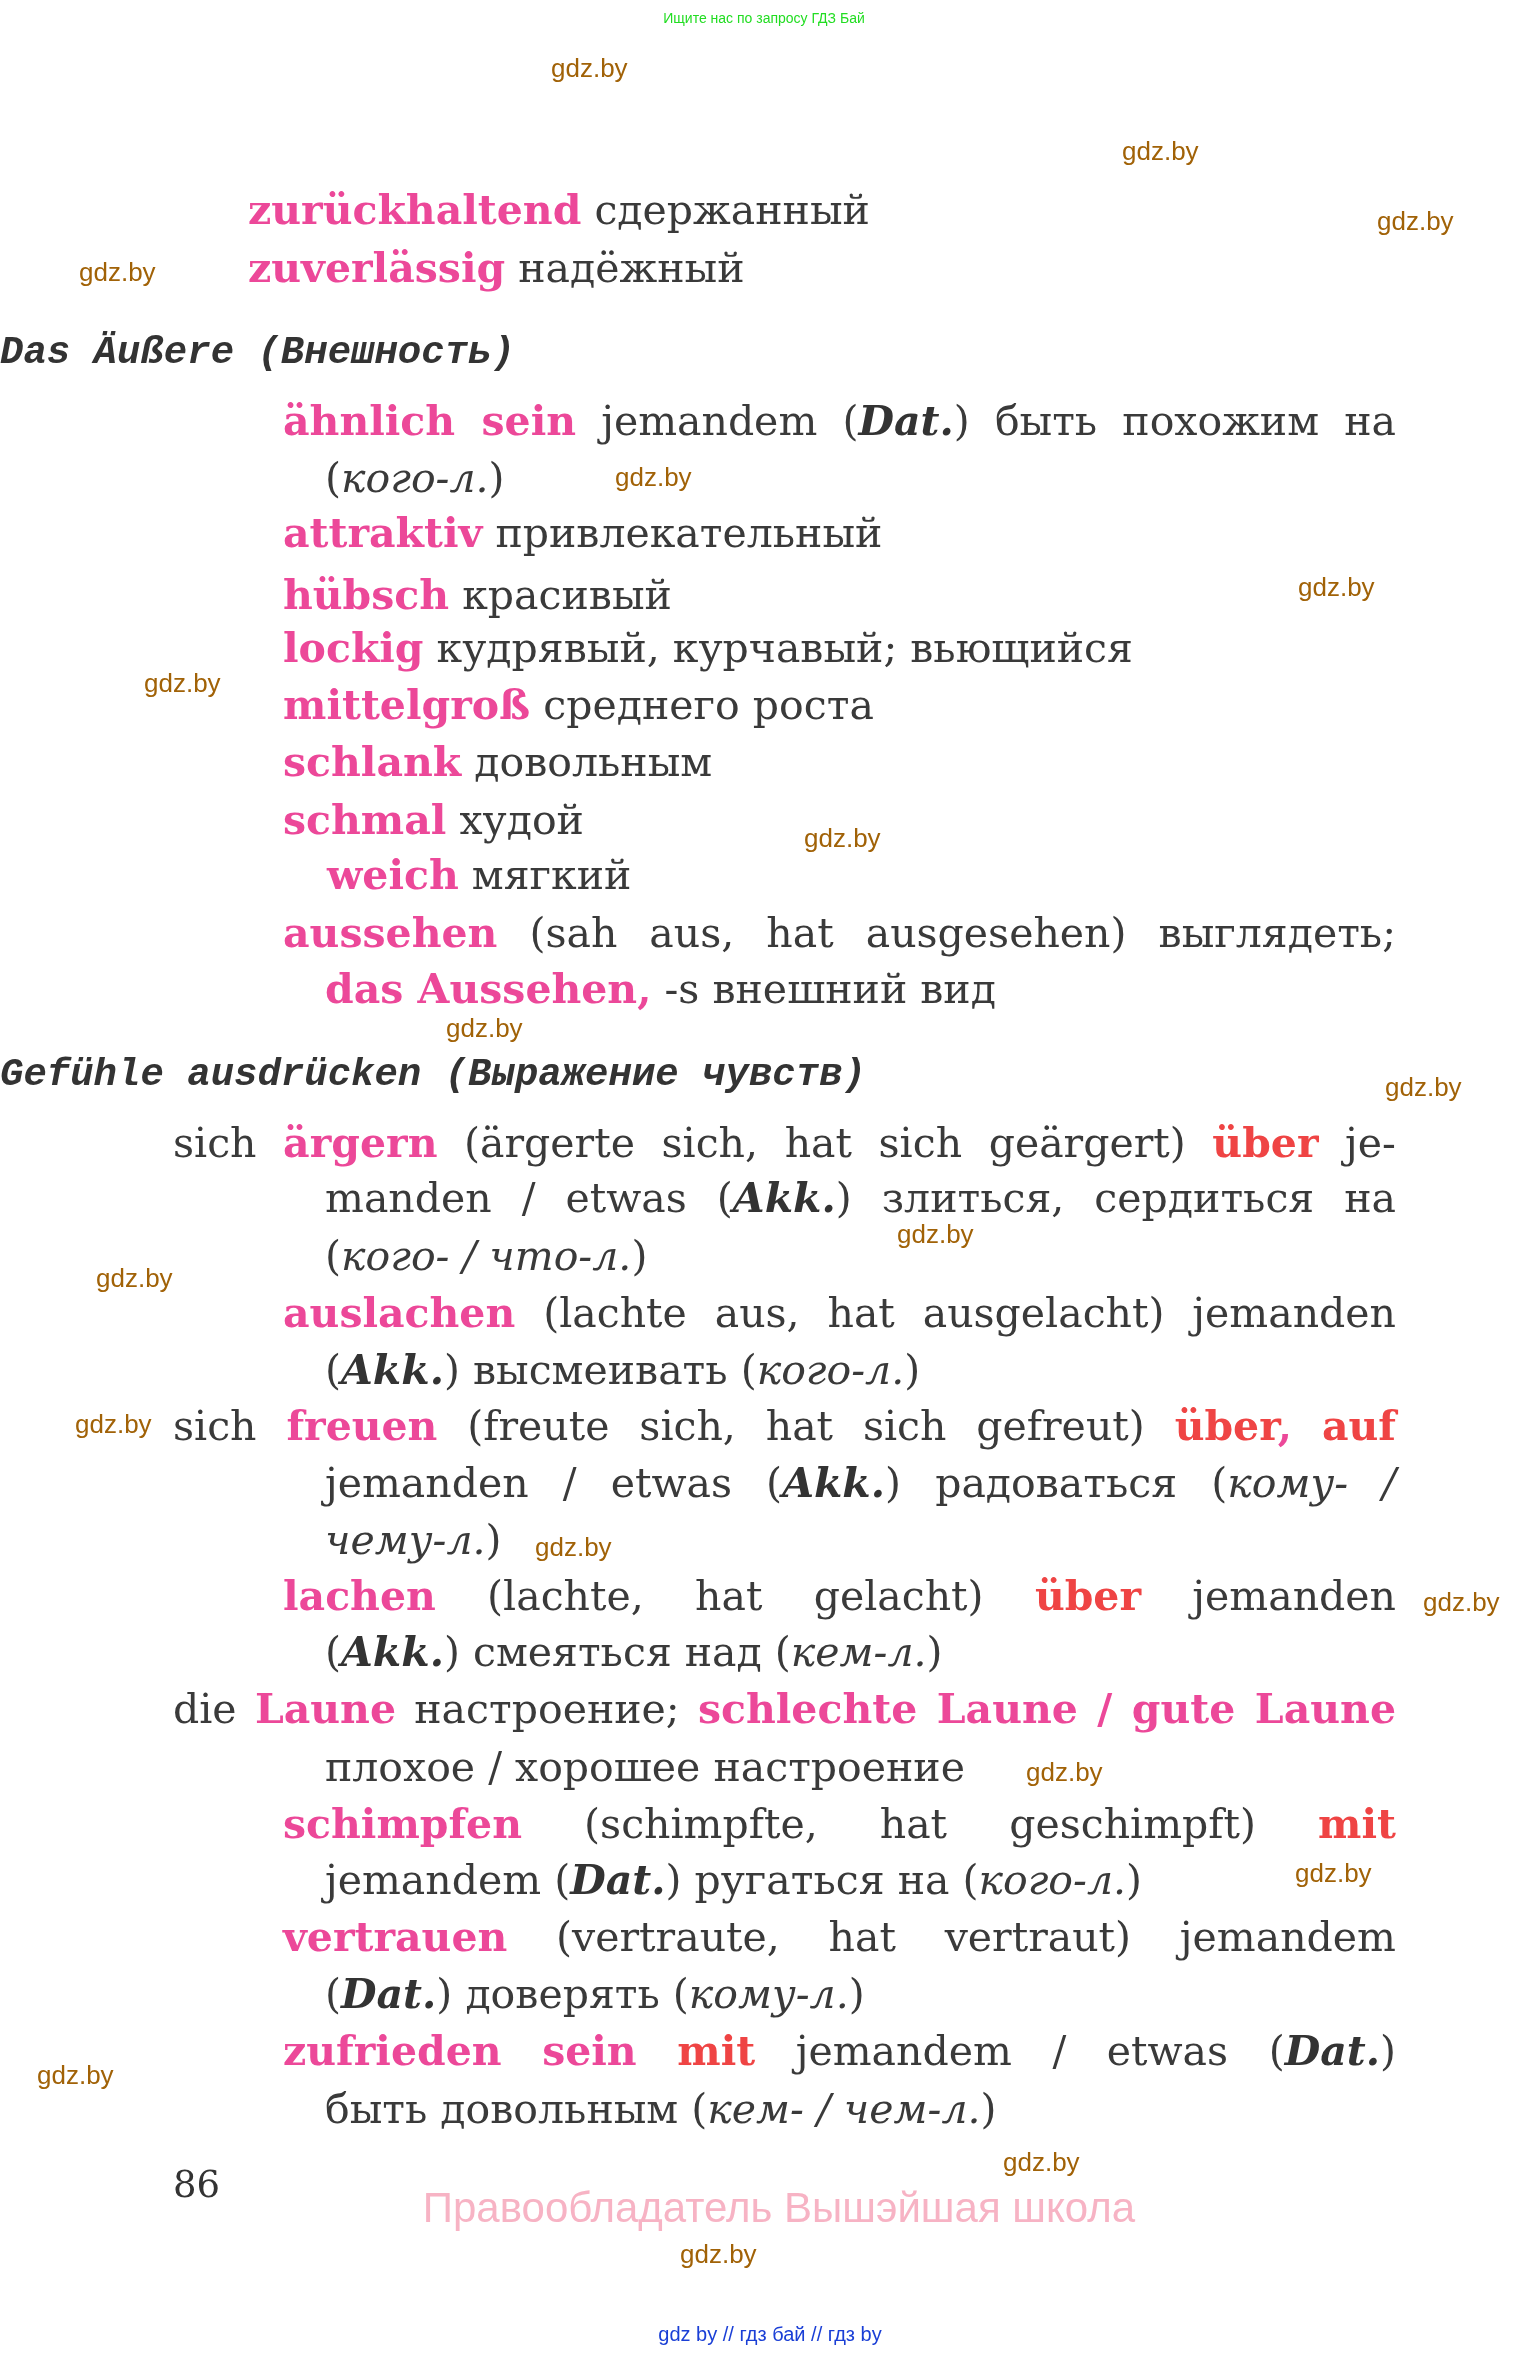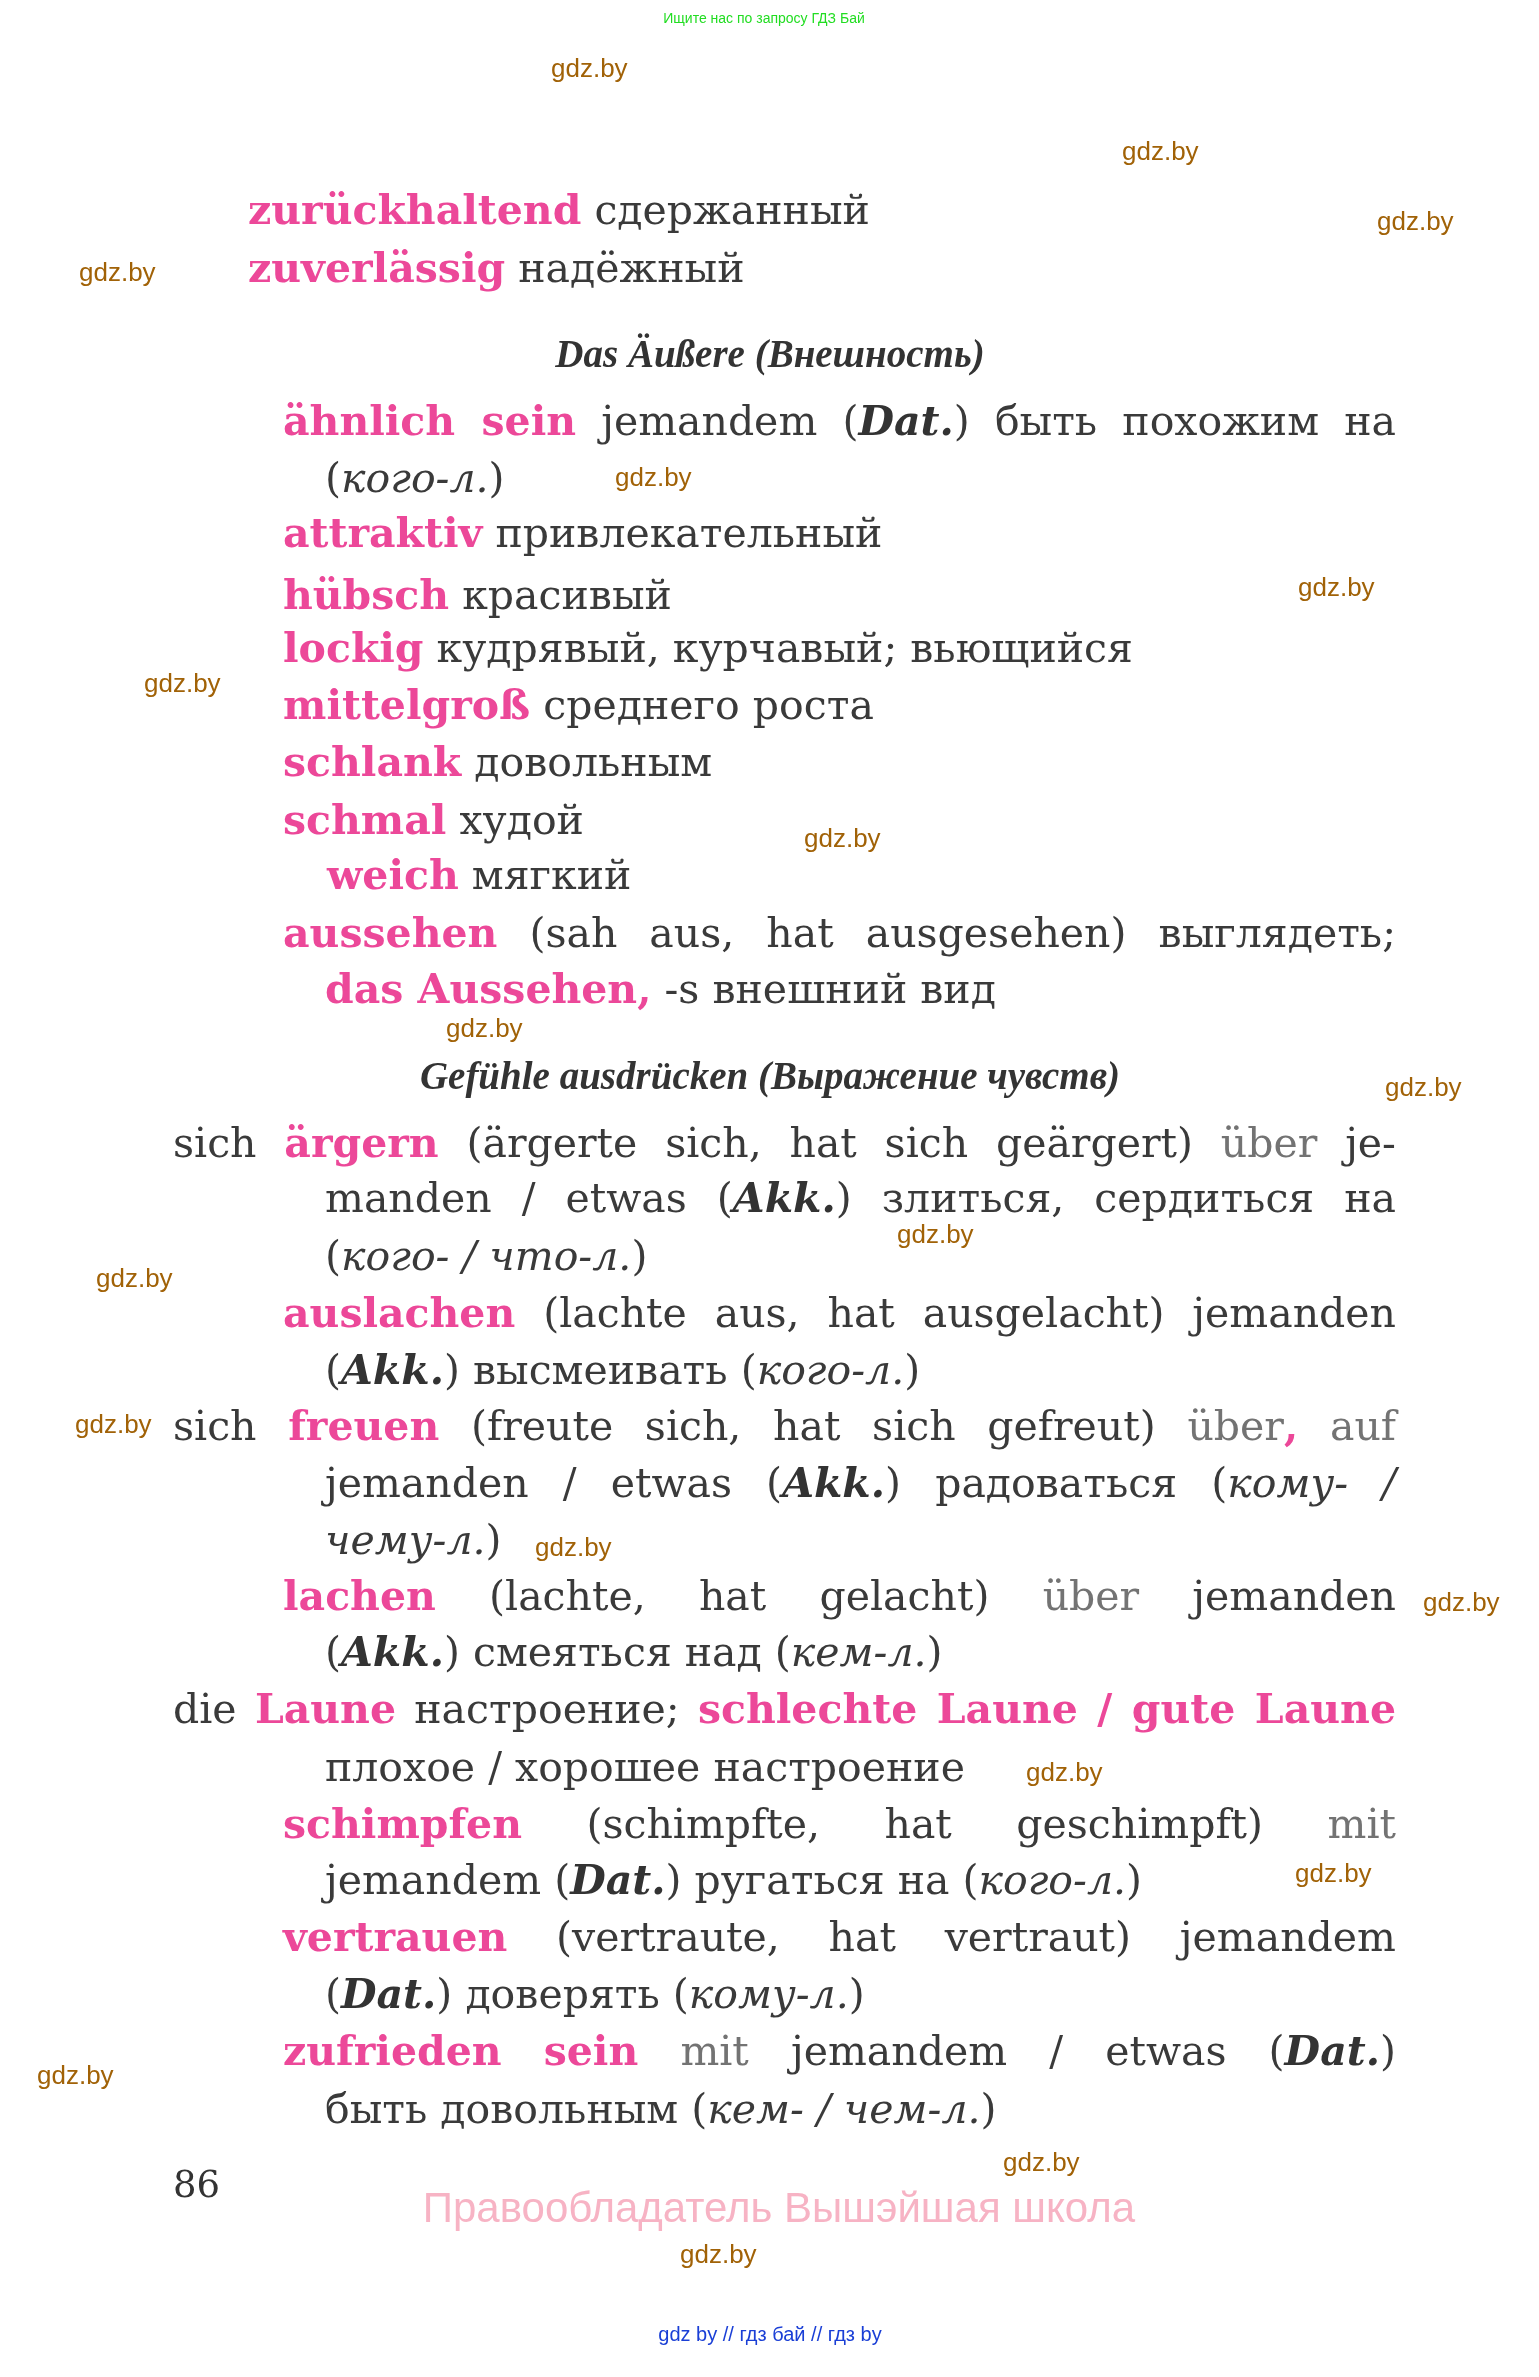--- a/index.html
+++ b/index.html
@@ -4,23 +4,23 @@
 <style>
   html, body { margin: 0; padding: 0; background: #ffffff; }
   body { width: 1540px; height: 2377px; position: relative; overflow: hidden; }
   .abs { position: absolute; white-space: nowrap; }
   .banner { top: 10px; left: 0; width: 1528px; text-align: center; font-family: "Liberation Sans", sans-serif; font-size: 14px; color: #22dd22; }
   .wm { font-family: "Liberation Sans", sans-serif; font-size: 26px; color: #a16207; line-height: 1; }
   .line { font-family: "DejaVu Serif", serif; font-size: 41px; color: #3a3a3a; line-height: 57px; height: 57px; }
   .line b { font-weight: bold; color: #ec4899; }
   .line i { font-style: italic; }
   .line .bi { font-weight: bold; font-style: italic; color: #333; }
-  .line .hl { font-weight: normal; color: #737373; }
+  .line .hl { font-weight: bold; color: #ef4444; }
   .just { width: 1113px; text-align: justify; text-align-last: justify; }
-  .section { font-family: Liberation Serif, serif; font-weight: bold; font-style: italic; font-size: 39px; color: #333; width: 1540px; left: 0; text-align: center; line-height: 51px; }
+  .section { font-family: Liberation Mono, monospace; font-weight: bold; font-style: italic; font-size: 39px; color: #333; width: 1540px; left: 0; line-height: 51px; }
   .pagenum { font-family: "DejaVu Serif", serif; font-size: 37px; color: #333; }
   .rights { font-family: "Liberation Sans", sans-serif; font-size: 42px; color: #f7b3c4; width: 1540px; left: 0; text-align: center; padding-left: 9px; }
   .footer { font-family: "Liberation Sans", sans-serif; font-size: 20px; color: #1a3fd6; width: 1540px; left: 0; text-align: center; }
 </style>
 </head>
 <body>
 
 <div class="abs banner">Ищите нас по запросу ГДЗ Бай</div>
 
 <div id="wm-layer">

